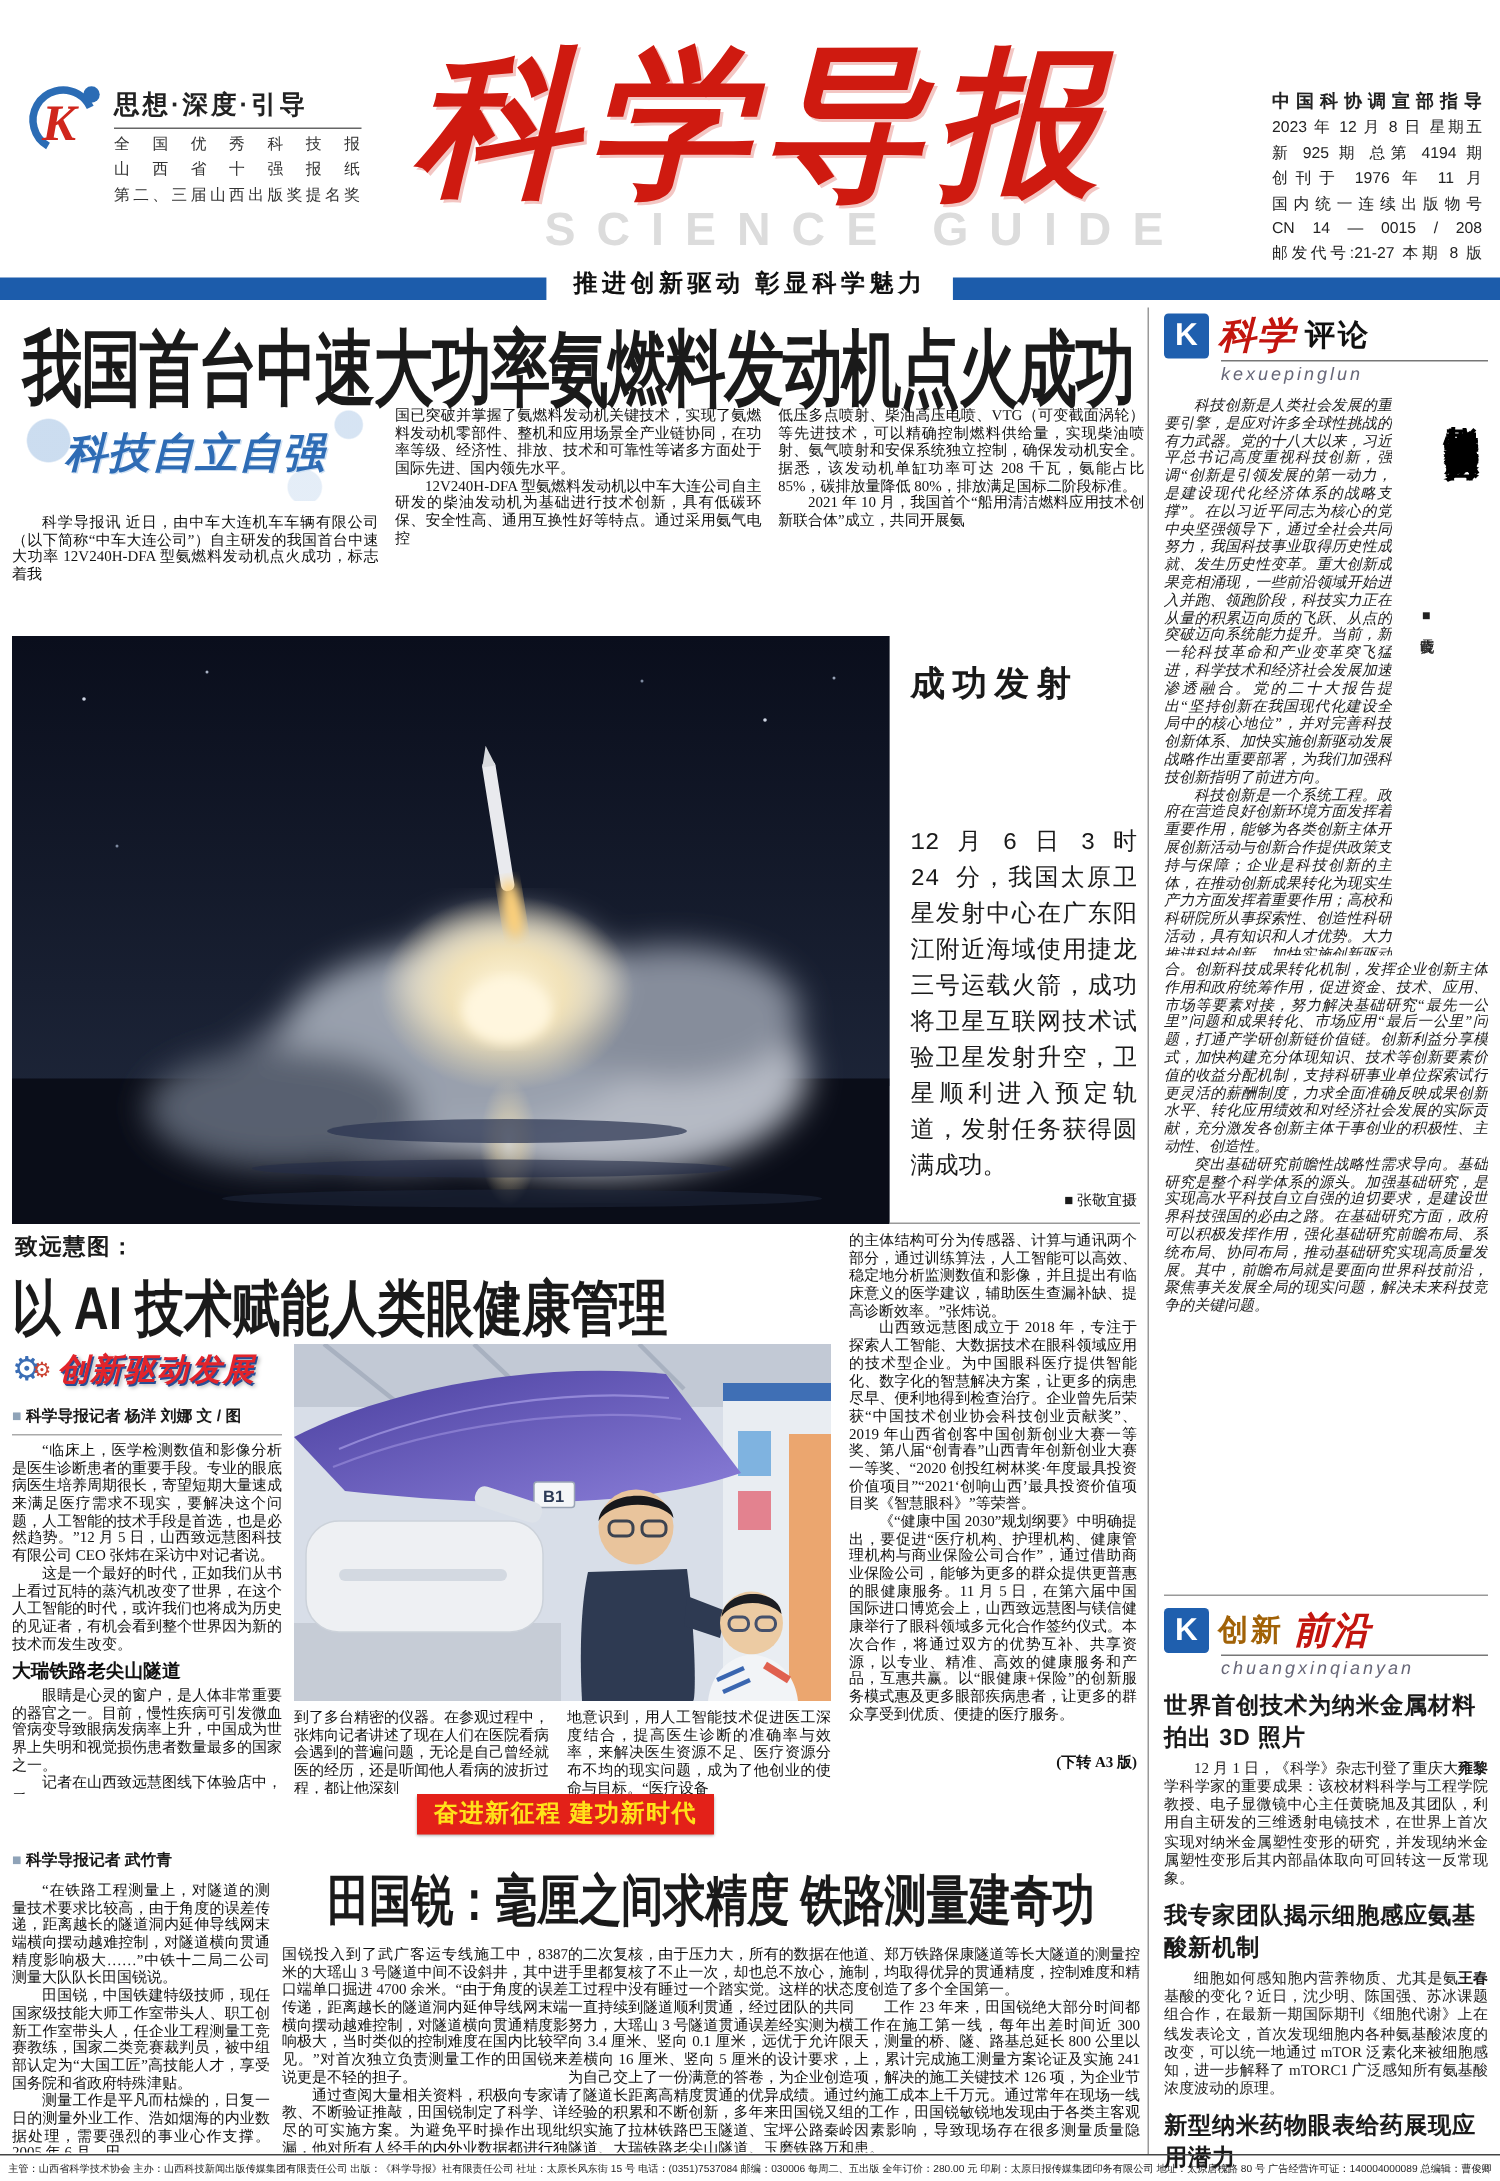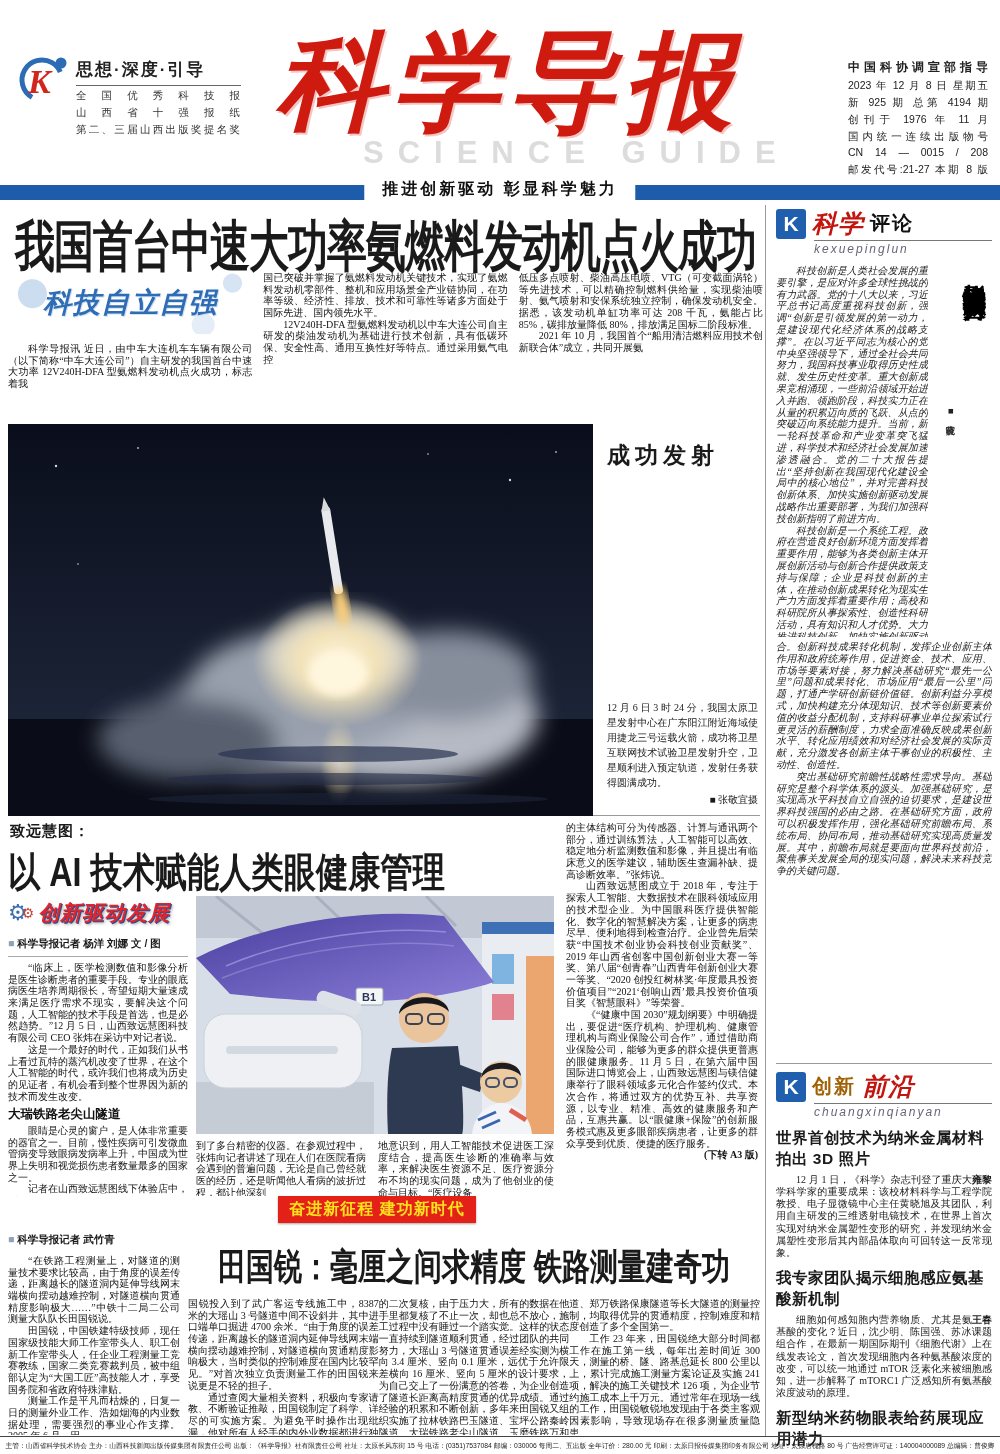--- a/index.html
+++ b/index.html
@@ -26,39 +26,39 @@
   
   .main-headline{position:absolute;left:8px;top:208px;width:755px;height:60px;}
   .main-headline span{display:block;text-align:center;font-size:40px;font-weight:900;
         letter-spacing:-1px;white-space:nowrap;transform:scale(1,1.38);transform-origin:center top;}
   
   .bt{font-family:"Liberation Serif","DejaVu Serif",serif;font-size:10px;line-height:1.17;
       text-align:justify;color:#111;}
   .para{margin:0;text-indent:2em;}
   .para.cont{text-indent:0;}
   .sub{font-size:12.5px;font-weight:900;font-family:"Liberation Sans",sans-serif;margin:5px 0 3px;text-indent:0;}
-  .turn{text-align:right;font-weight:bold;}
+  .turn{text-align:right;font-weight:bold;margin-top:21px;}
   .author-r{display:block;text-align:right;font-weight:bold;}
   
   .lead{position:absolute;left:8px;top:272px;width:755px;height:146px;display:flex;gap:11px;}
   .lead-col{flex:1;overflow:hidden;}
   .lead-badge{height:62px;margin-bottom:9px;display:flex;align-items:center;justify-content:center;
       background:
        radial-gradient(circle at 10% 35%,rgba(120,165,215,.38) 0 14px,transparent 15px),
        radial-gradient(circle at 92% 18%,rgba(120,165,215,.30) 0 9px,transparent 10px),
        radial-gradient(circle at 80% 85%,rgba(150,185,225,.25) 0 11px,transparent 12px);}
   .lead-badge span{font-size:28px;font-weight:900;font-style:italic;color:#2e6cb5;letter-spacing:1px;
       text-shadow:1px 1px 0 #cfe0f2;}
   
   .photo-sec{position:absolute;left:8px;top:424px;width:752px;height:392px;display:flex;}
   .photo1{width:585px;height:392px;background:#0b1020;}
   .photo-aside{flex:1;padding:6px 2px 2px 14px;display:flex;flex-direction:column;border-bottom:1px solid #999;}
   .cap-title{font-size:23px;font-weight:900;letter-spacing:5px;margin-top:10px;white-space:nowrap;}
   .cap-sp{flex:1;}
-  .cap-text{font-size:10px;line-height:1.5;text-align:justify;font-family:Liberation Serif, serif;}
+  .cap-text{font-size:16px;line-height:1.5;text-align:justify;font-family:Liberation Mono, monospace;}
   .cap-credit{text-align:right;font-size:10px;margin:3px 0 6px;font-family:"Liberation Serif",serif;}
   
   .ai-kicker{position:absolute;left:10px;top:822px;font-size:15px;font-weight:bold;letter-spacing:1px;}
   .ai-head{position:absolute;left:8px;top:846px;width:487px;}
   .ai-head span{display:block;font-size:31px;font-weight:900;white-space:nowrap;letter-spacing:0;
       transform:scale(1.04,1.3);transform-origin:left top;}
   .ai-badge{position:absolute;left:8px;top:894px;width:182px;height:38px;display:flex;align-items:center;gap:4px;}
   .ai-badge .gear{font-size:22px;color:#3a6db5;line-height:1;}
   .ai-badge .gear2{font-size:14px;color:#cc4433;margin-left:-10px;line-height:1;}
   .ai-badge .btxt{font-size:21px;font-weight:900;font-style:italic;color:#e2242b;letter-spacing:1px;

